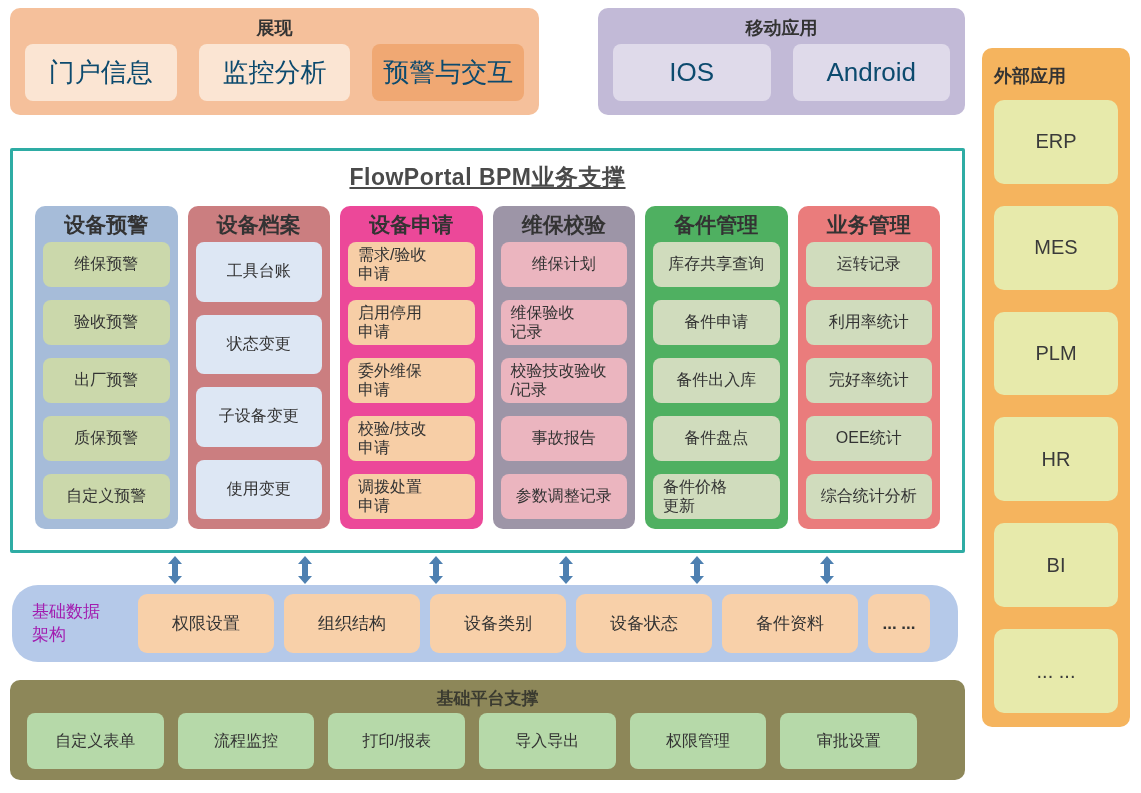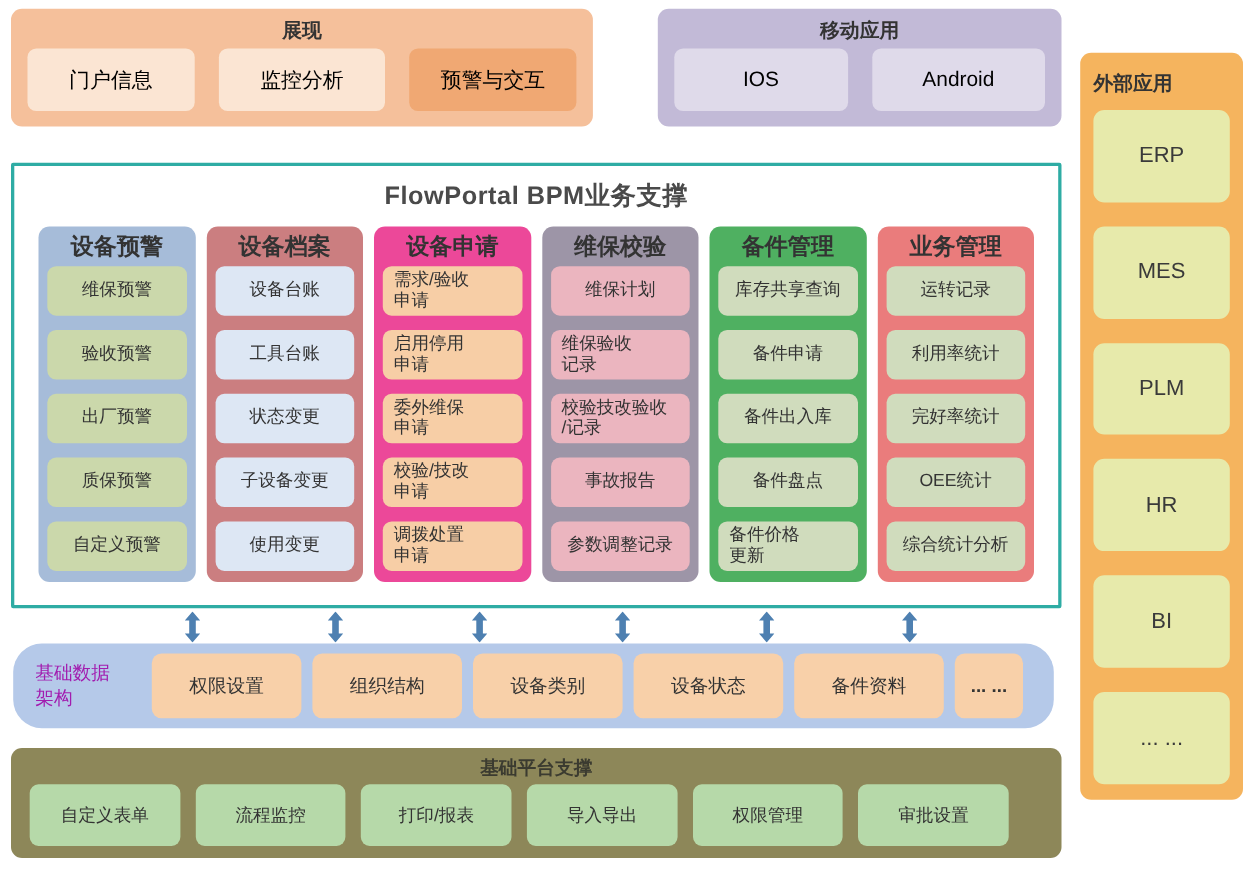--- a/index.html
+++ b/index.html
@@ -28,21 +28,21 @@
     display: flex; flex-direction: column;
   }
   .sec-title {
     text-align: center; font-size: 18px; font-weight: 600; color: #333;
     padding-top: 8px; height: 36px; flex: none;
   }
   .hrow { flex: 1; display: flex; gap: 22px; padding: 0 15px 14px 15px; }
   .hitem {
     flex: 1; background: #FBE5D3; border-radius: 8px;
     display: flex; align-items: center; justify-content: center;
-    font-size: 19px; color: #000000;
+    font-size: 26px; color: #0c4a6e;
   }
   .sec-mobile .hitem { background: #DFDAEA; font-weight: 500; }
   .hitem.highlight { background: #F0A873; }
 
   
   .sec-external {
     position: absolute; left: 982px; top: 48px; width: 148px; height: 679px;
     background: #F5B45E; border-radius: 10px;
     display: flex; flex-direction: column; padding: 10px 12px 14px 12px;
   }
@@ -54,21 +54,21 @@
     font-size: 20px; font-weight: 500; color: #3A3A3A;
   }
 
   
   .sec-bpm {
     position: absolute; left: 10px; top: 148px; width: 955px; height: 405px;
     background: #ffffff; border: 3px solid #2EACA4; border-radius: 2px;
   }
   .bpm-title {
     text-align: center; margin-top: 11px;
-    font-size: 23px; font-weight: 600; color: #4A4A4A; letter-spacing: 0.5px;
+    font-size: 23px; font-weight: 600; color: #4A4A4A; letter-spacing: 0.5px; text-decoration: underline;
   }
   .bpm-cols {
     position: absolute; top: 55px; bottom: 21px; left: 22px; right: 22px;
     display: flex; gap: 10px;
   }
   .col {
     flex: 1; border-radius: 10px; padding: 7px 8px 10px 8px;
     display: flex; flex-direction: column;
   }
   .col-title { height: 26px; line-height: 24px; text-align: center; font-size: 21px; font-weight: 600; color: #333; flex: none; }
@@ -170,21 +170,20 @@
           <div class="item">验收预警</div>
           <div class="item">出厂预警</div>
           <div class="item">质保预警</div>
           <div class="item">自定义预警</div>
         </div>
       </div>
 
       <div class="col c1">
         <div class="col-title">设备档案</div>
         <div class="col-items">
-          <div class="item">设备台账</div>
           <div class="item">工具台账</div>
           <div class="item">状态变更</div>
           <div class="item">子设备变更</div>
           <div class="item">使用变更</div>
         </div>
       </div>
 
       <div class="col c2">
         <div class="col-title">设备申请</div>
         <div class="col-items">

